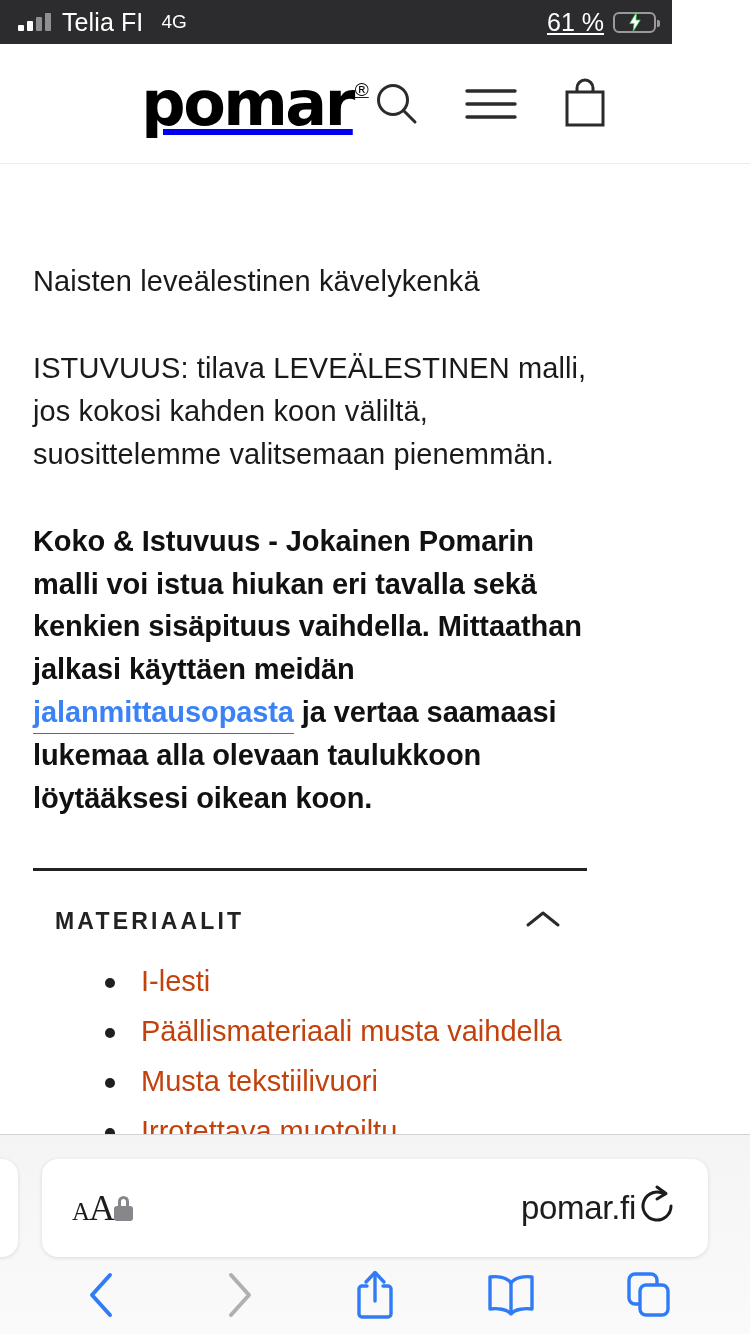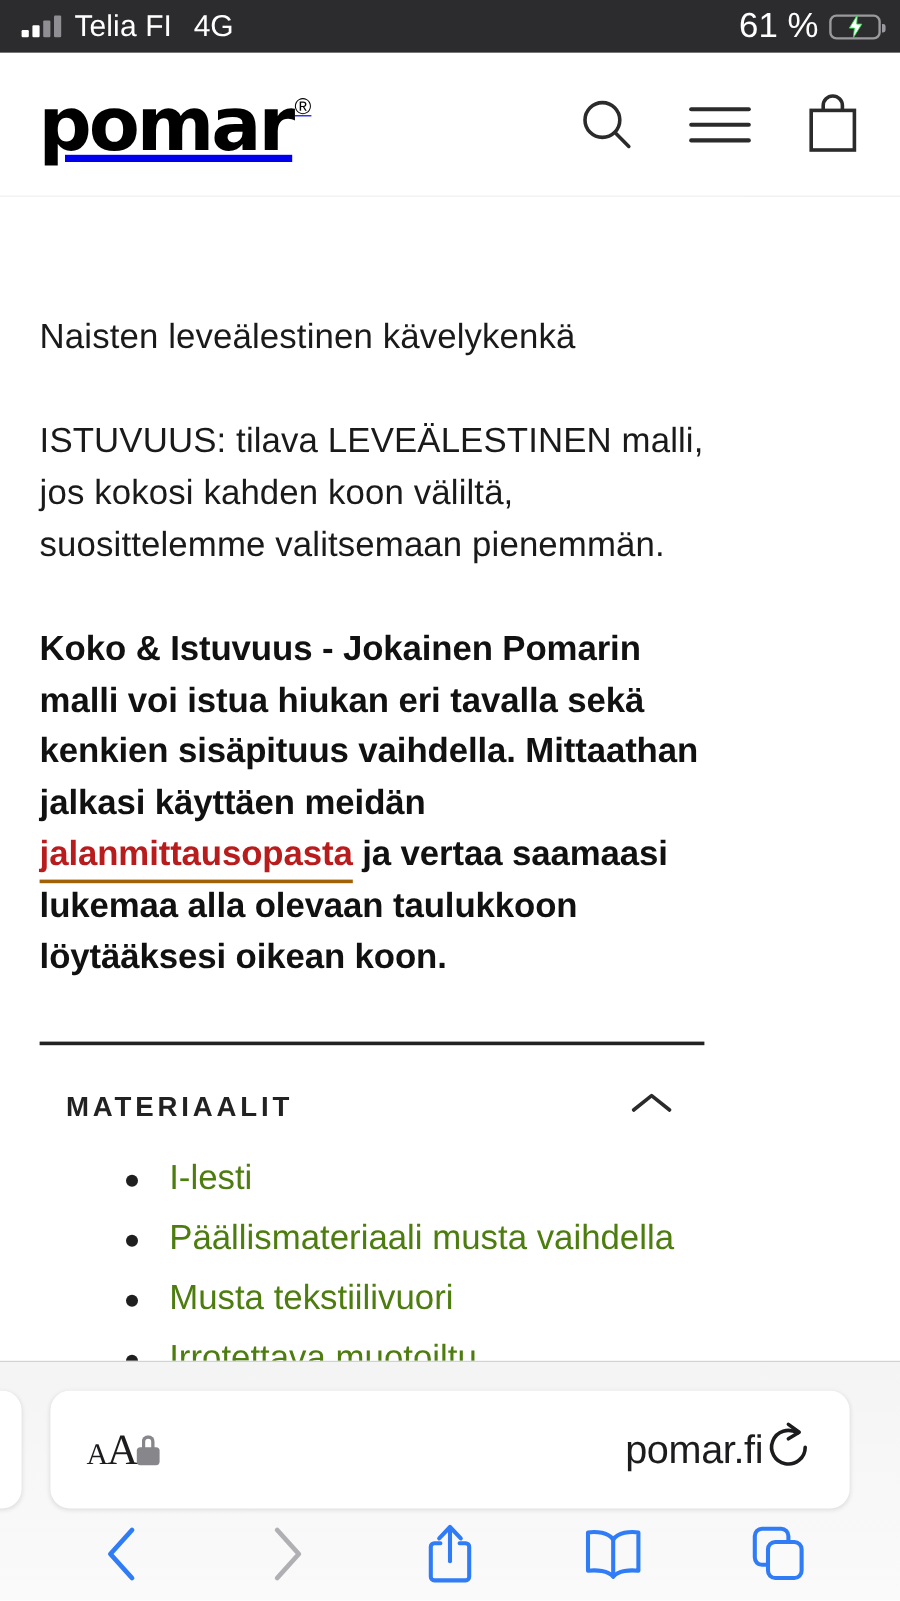--- a/index.html
+++ b/index.html
@@ -5,61 +5,61 @@
   * { margin:0; padding:0; box-sizing:border-box; }
   html, body {
     width:750px; height:1334px;
     font-family:"Liberation Sans", sans-serif;
     background:#fff; overflow:hidden;
   }
   #screen { position:relative; width:750px; height:1334px; overflow:hidden; background:#fff; }
 
   
   .statusbar {
-    position:absolute; top:0; left:0; width:750px; height:44px;
+    position:absolute; top:0; left:0; width:672px; height:44px;
     background:#2c2c2e; color:#fff;
     display:flex; align-items:center;
   }
   .sb-left { display:flex; align-items:center; gap:11px; padding-left:18px; }
   .signal { display:flex; align-items:flex-end; gap:3px; height:17px; }
   .signal i { display:block; width:6px; border-radius:1px; background:#8e8e93; }
   .signal i.on { background:#ffffff; }
   .signal i:nth-child(1){ height:6px; }
   .signal i:nth-child(2){ height:10px; }
   .signal i:nth-child(3){ height:14px; }
   .signal i:nth-child(4){ height:18px; }
   .carrier { font-size:25px; letter-spacing:.1px; }
-  .netkind { font-size:25px; margin-left:7px; }
+  .netkind { font-size:19px; margin-left:7px; }
   .sb-time {
     position:absolute; left:0; right:0; text-align:center;
     font-size:25px; font-weight:bold; letter-spacing:.3px;
   }
   .sb-right {
     position:absolute; right:16px; display:flex; align-items:center; gap:9px;
   }
-  .batt-pct { font-size:29px; }
+  .batt-pct { font-size:25px;text-decoration:underline; }
   .batt {
     position:relative; width:43px; height:21px;
     border:2px solid #9a9a9e; border-radius:6px; padding:2px;
   }
   .batt:after {
     content:""; position:absolute; right:-6px; top:6px;
     width:3px; height:7px; background:#9a9a9e; border-radius:0 2px 2px 0;
   }
   .batt-fill { height:100%; width:61%; background:#32d74b; border-radius:3px; }
   .bolt {
     position:absolute; left:50%; top:50%; transform:translate(-50%,-50%);
     width:17px; height:19px;
   }
 
   
   .site-header {
     position:absolute; top:44px; left:0; width:750px; height:120px;
     background:#fff; border-bottom:1px solid #ededed;
-    display:flex; align-items:center; justify-content:space-between;
+    display:flex; align-items:center; justify-content:center;
     padding:0 28px 0 32px;
   }
   .logo-wrap { display:flex; align-items:flex-start; }
   .logo-text {
     font-size:62px; font-weight:bold; color:#000;
     letter-spacing:-2.5px; line-height:1;
     font-family:"DejaVu Sans", sans-serif;
   }
   .logo-reg { font-size:19px; color:#000; margin-top:6px; margin-left:2px; }
   .header-icons { display:flex; align-items:center; gap:38px; }
@@ -74,36 +74,36 @@
     font-size:29px; color:#1a1a1a; line-height:1.48;
     font-weight:300; letter-spacing:.1px;
   }
   .p-lead.first { margin-top:96px; }
   .p-lead.second { margin-top:44px; }
   .p-bold {
     margin-top:44px; font-size:29px; color:#111;
     line-height:1.48; font-weight:bold; letter-spacing:-.1px;
   }
   .inline-link {
-    color:#b91c1c; text-decoration:none;
-    border-bottom:3px solid #a16207; padding-bottom:5px;
+    color:#3b82f6; text-decoration:none;
+    border-bottom:1px solid #a16207; padding-bottom:5px;
   }
 
   .acc-rule { margin-top:48px; border-top:3px solid #222; }
   .acc-head {
     display:flex; align-items:center; justify-content:space-between;
     padding:36px 22px 30px 22px;
   }
   .acc-title {
     font-size:23px; font-weight:bold; color:#222;
     letter-spacing:3.2px;
   }
   .acc-list { list-style:none; padding-left:72px; }
   .acc-list li {
-    position:relative; font-size:29px; color:#4d7c0f;
+    position:relative; font-size:29px; color:#c2410c;
     font-weight:300; line-height:1; padding:0 0 0 36px; margin-bottom:21px;
   }
   .acc-list li:before {
     content:""; position:absolute; left:0; top:11px;
     width:10px; height:10px; border-radius:50%; background:#1f1f1f;
   }
 
   
   .safari-bottom {
     position:absolute; left:0; bottom:0; width:750px; height:200px;

